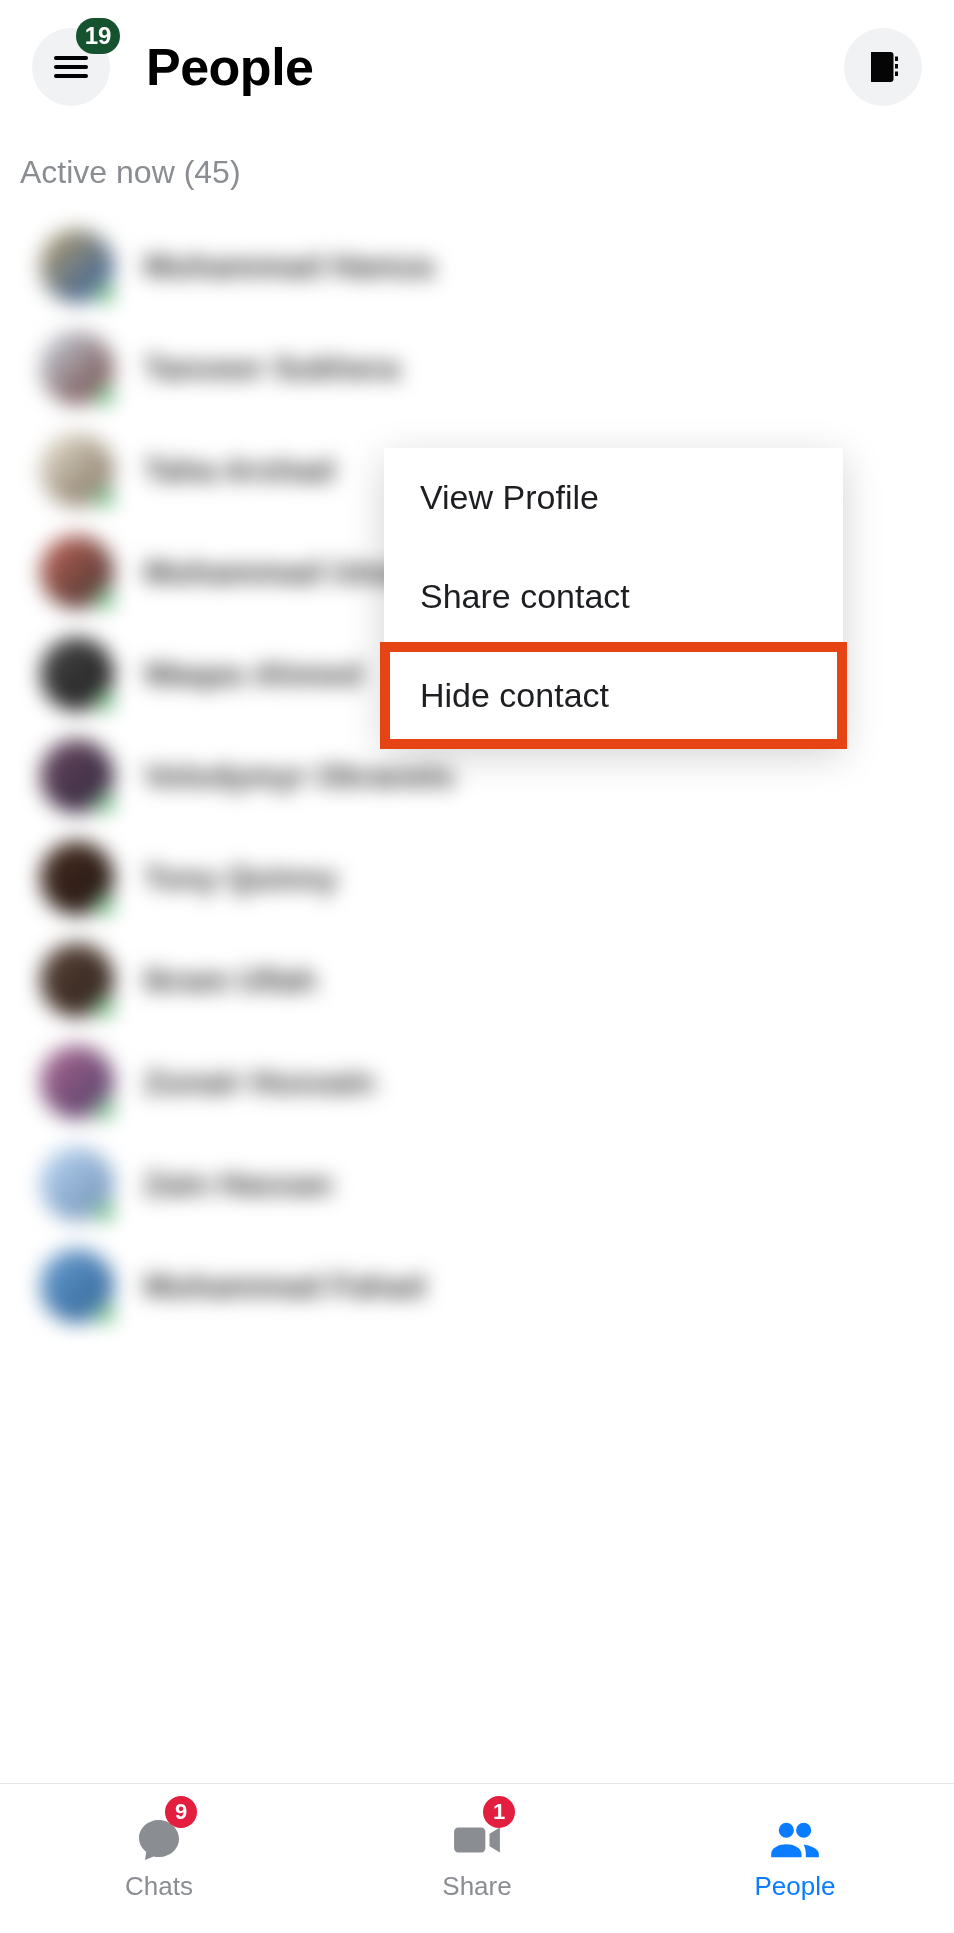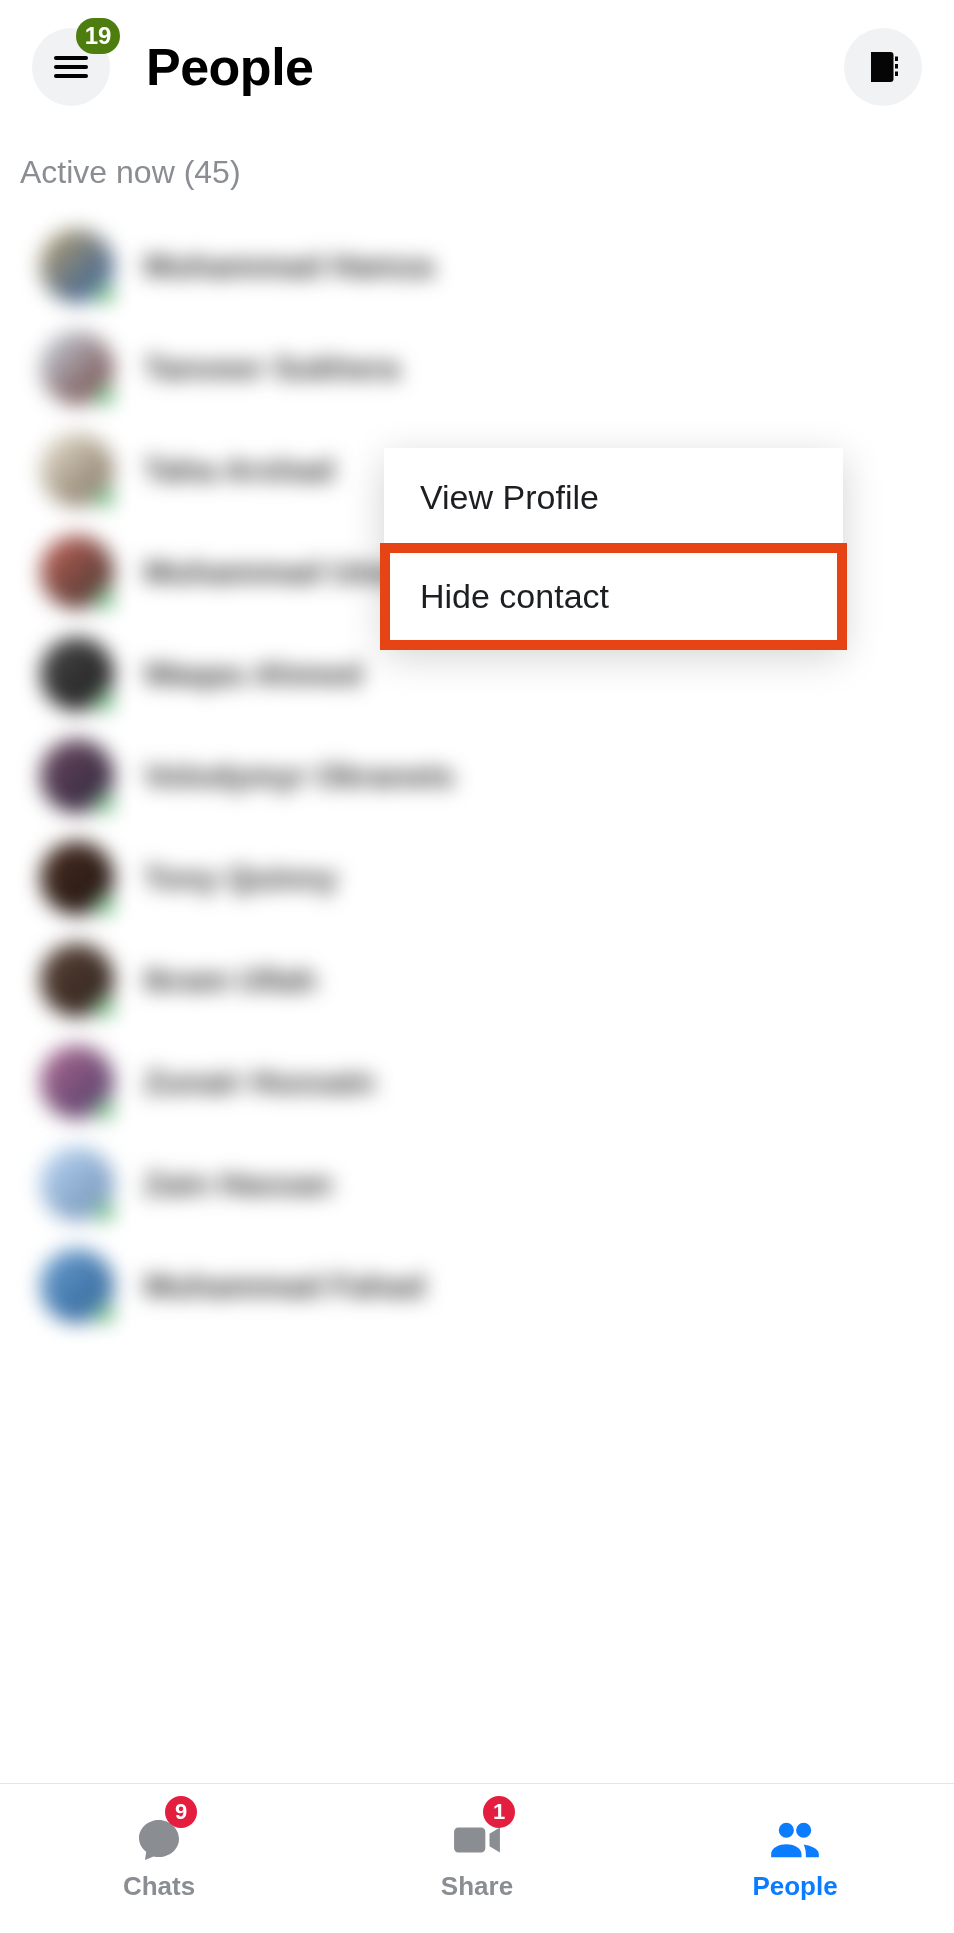--- a/index.html
+++ b/index.html
@@ -4,21 +4,21 @@
 <style>
   * { box-sizing: border-box; margin: 0; padding: 0; }
   html, body { width: 954px; height: 1933px; font-family: -apple-system, Helvetica, Arial, sans-serif; background: #fff; overflow: hidden; }
   .root { position: relative; width: 954px; height: 1933px; }
 
   
   .header { display: flex; align-items: center; padding: 28px 32px 8px 32px; }
   .menu-btn { position: relative; width: 78px; height: 78px; border-radius: 50%; background: #f1f2f4; display: flex; align-items: center; justify-content: center; }
   .hamburger { width: 34px; height: 22px; display: flex; flex-direction: column; justify-content: space-between; }
   .hamburger div { height: 4px; background: #000; border-radius: 2px; }
-  .badge { position: absolute; top: -10px; right: -10px; min-width: 44px; height: 36px; border-radius: 18px; background: #4d7c0f; color: #fff; font-size: 24px; font-weight: 700; display: flex; align-items: center; justify-content: center; padding: 0 8px; }
+  .badge { position: absolute; top: -10px; right: -10px; min-width: 44px; height: 36px; border-radius: 18px; background: #14532d; color: #fff; font-size: 24px; font-weight: 700; display: flex; align-items: center; justify-content: center; padding: 0 8px; }
   .page-title { font-size: 52px; font-weight: 800; margin-left: 36px; letter-spacing: -0.5px; }
   .contacts-btn { margin-left: auto; width: 78px; height: 78px; border-radius: 50%; background: #f1f2f4; display: flex; align-items: center; justify-content: center; }
 
   .section-label { color: #8a8d91; font-size: 32px; font-weight: 500; padding: 40px 40px 12px 20px; }
 
   .list { padding: 12px 0 0 0; }
   .row { display: flex; align-items: center; padding: 14px 40px; filter: blur(10px); }
   .avatar { width: 74px; height: 74px; border-radius: 50%; position: relative; flex-shrink: 0; }
   .dot { position: absolute; right: -2px; bottom: -2px; width: 22px; height: 22px; border-radius: 50%; background: #31a24c; border: 3px solid #fff; }
   .name { margin-left: 30px; font-size: 32px; font-weight: 700; color: #333; }
@@ -26,21 +26,21 @@
   
   .menu { position: absolute; top: 448px; left: 384px; width: 459px; background: #fff; box-shadow: 0 10px 40px rgba(0,0,0,.18); border-radius: 2px; }
   .menu-item { padding: 30px 36px; font-size: 34px; color: #1c1e21; }
   .highlight { border: 10px solid #e64415; margin: -4px; padding: 24px 30px; }
 
   
   .nav { position: absolute; left: 0; right: 0; bottom: 0; height: 150px; display: flex; border-top: 1px solid #e4e6eb; }
   .tab { flex: 1; display: flex; flex-direction: column; align-items: center; justify-content: center; gap: 6px; color: #8a8d91; position: relative; }
   .tab.active { color: #0a7cff; }
   .tab .ic { height: 50px; display: flex; align-items: center; justify-content: center; }
-  .tab .lbl { font-size: 26px; font-weight: 700; }
+  .tab .lbl { font-size: 26px; font-weight: 400; }
   .nav-badge { position: absolute; top: 12px; left: 50%; transform: translateX(6px); min-width: 32px; height: 32px; border-radius: 16px; background: #e41e3f; color: #fff; font-size: 22px; font-weight: 700; display: flex; align-items: center; justify-content: center; padding: 0 6px; }
 
   
   .av0{background:linear-gradient(135deg,#b89f6a,#2b5a9c);}
   .av1{background:linear-gradient(135deg,#c8d6e0,#6a3b3a);}
   .av2{background:linear-gradient(135deg,#e9e2d1,#7a6b59);}
   .av3{background:linear-gradient(135deg,#c6645a,#3b332d);}
   .av4{background:linear-gradient(135deg,#4a4a4a,#1b1b1b);}
   .av5{background:linear-gradient(135deg,#6d4a63,#2a2438);}
   .av6{background:linear-gradient(135deg,#4b2f23,#1c1310);}
@@ -137,20 +137,21 @@
     <div class="row">
         <div class="avatar av10">
           <div class="dot"></div>
         </div>
         <div class="name">Muhammad Fahad</div>
       </div>
   </div>
 
   <div class="menu">
     <div class="menu-item">View Profile</div>
+    <div class="menu-item">Share contact</div>
     <div class="menu-item highlight">Hide contact</div>
   </div>
 
   <div class="nav">
     <div class="tab">
       <div class="ic">
         <svg width="48" height="48" viewBox="0 0 24 24" fill="#8a8d91">
             <path d="M12 2C6.5 2 2 6 2 11c0 2.8 1.4 5.3 3.6 6.9L5 22l4.3-1.8c.9.2 1.8.3 2.7.3 5.5 0 10-4 10-9S17.5 2 12 2z"></path>
           </svg>
       </div>

